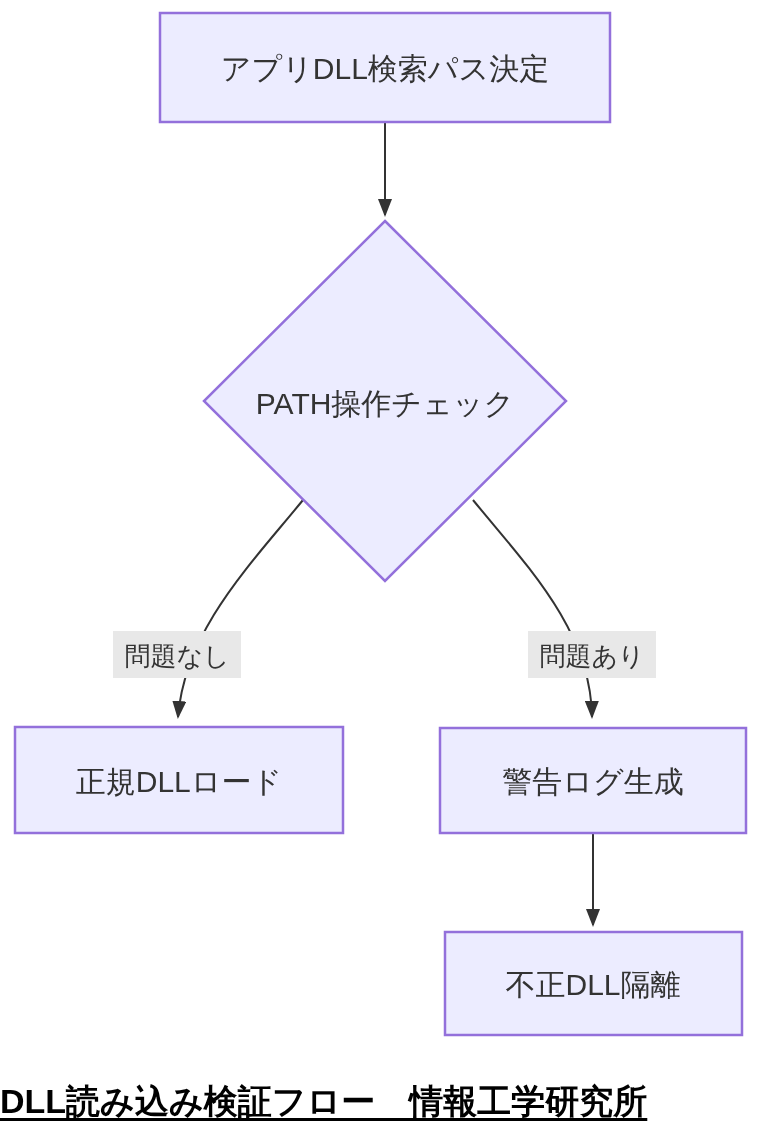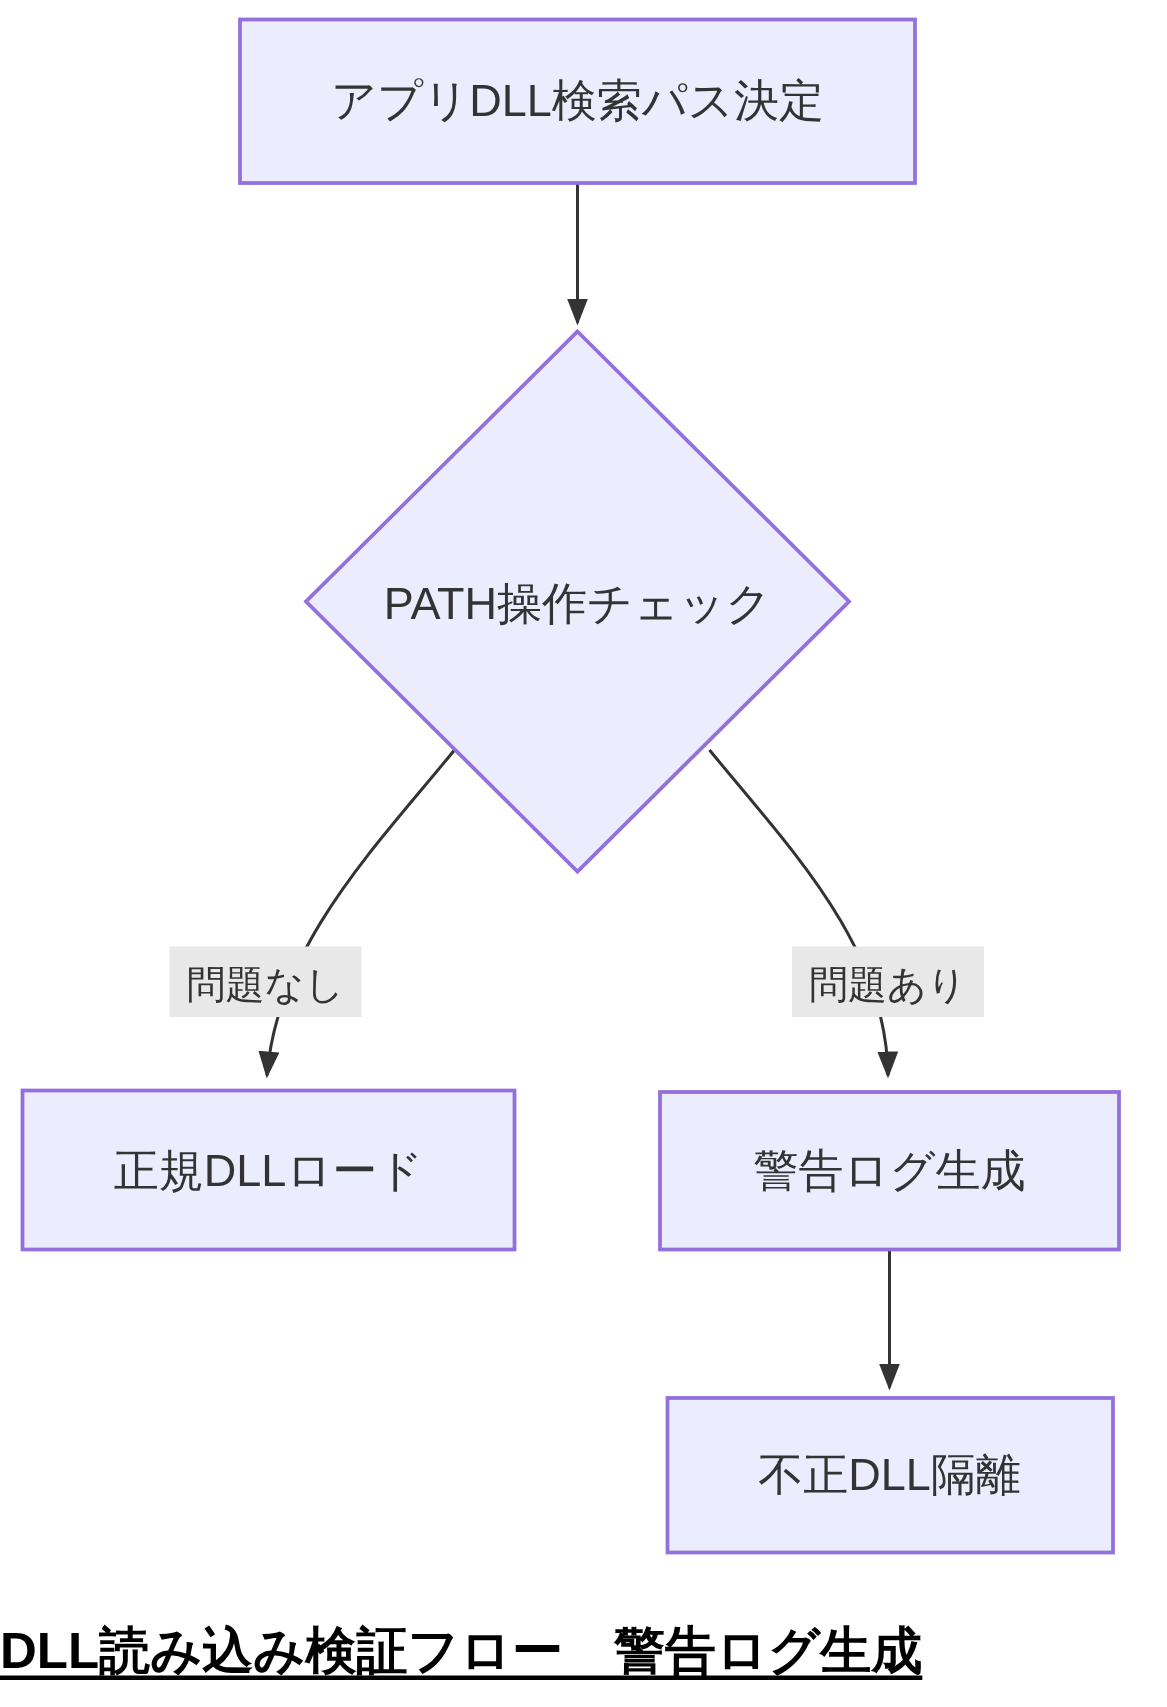--- a/index.html
+++ b/index.html
@@ -112,14 +112,14 @@
       <rect class="node-rect" x="440" y="728" width="306" height="105"></rect>
       <text class="node-label" x="593" y="781">警告ログ生成</text>
     </g>
 
     <g>
       <rect class="node-rect" x="445" y="932" width="297" height="103"></rect>
       <text class="node-label" x="593" y="984">不正DLL隔離</text>
     </g>
   </svg>
 
-  <div class="caption">DLL読み込み検証フロー　警告ログ生成</div>
+  <div class="caption">DLL読み込み検証フロー　情報工学研究所</div>
 </div>
 
 </body></html>

